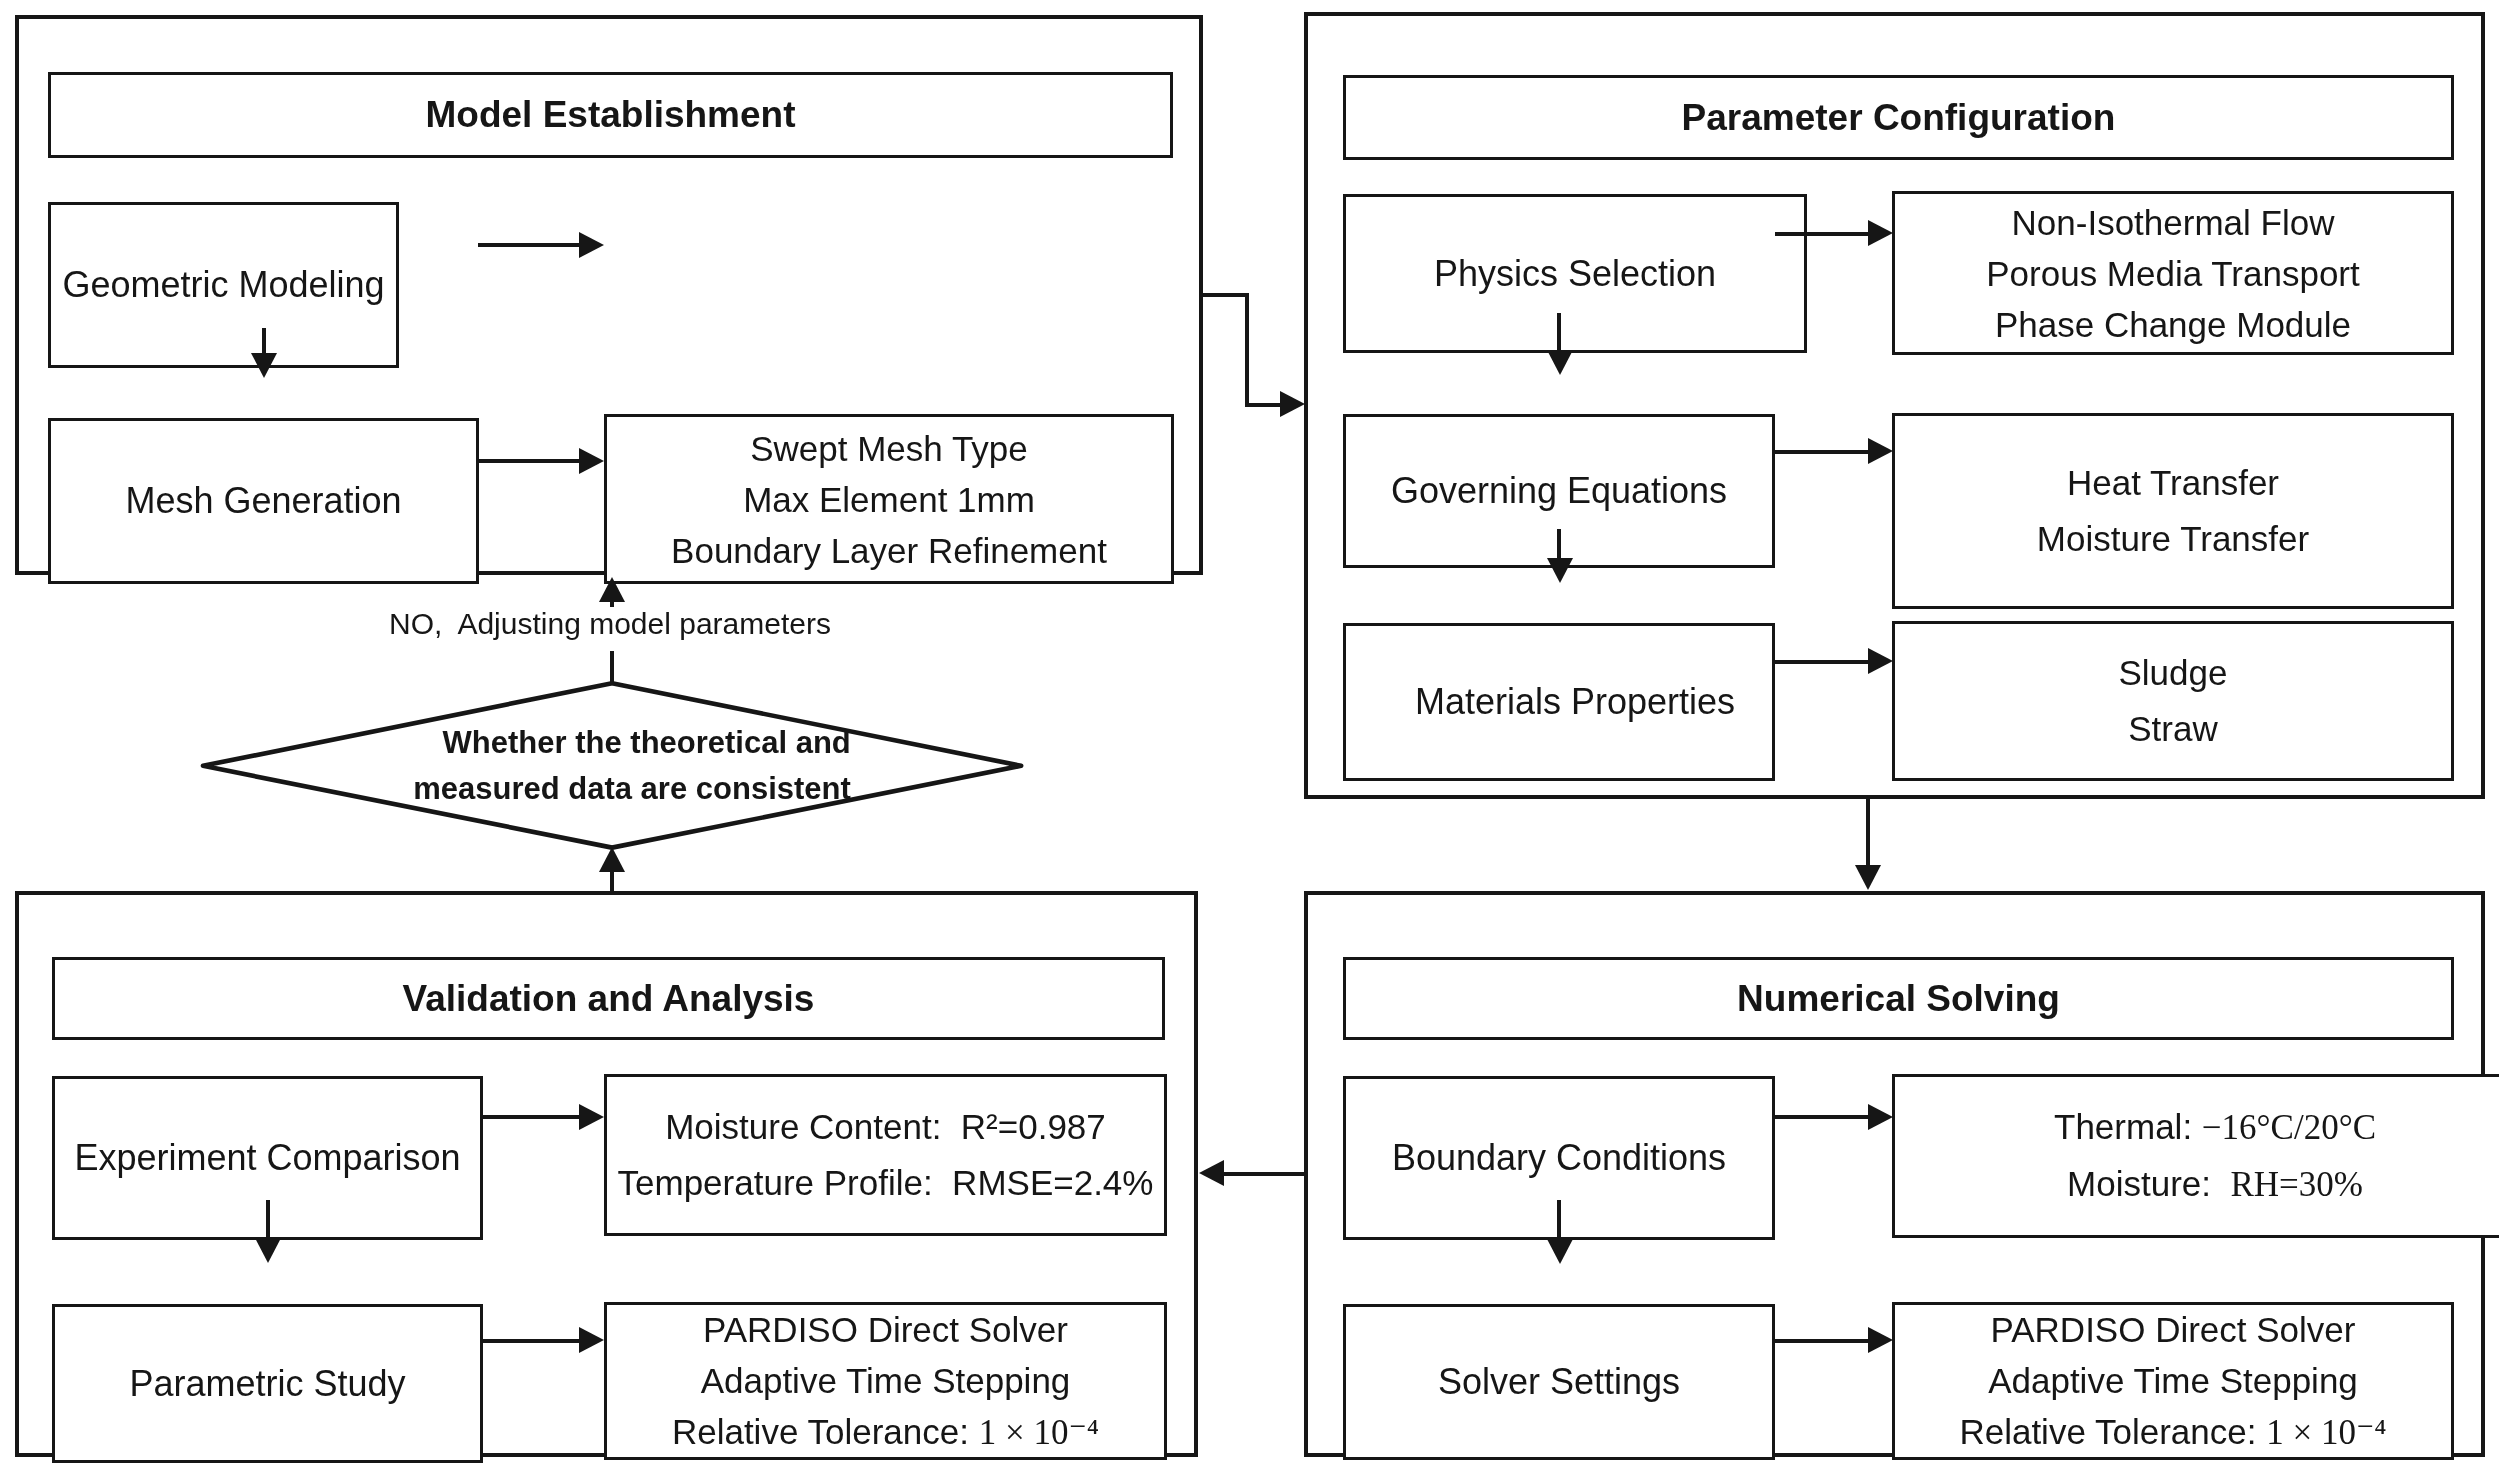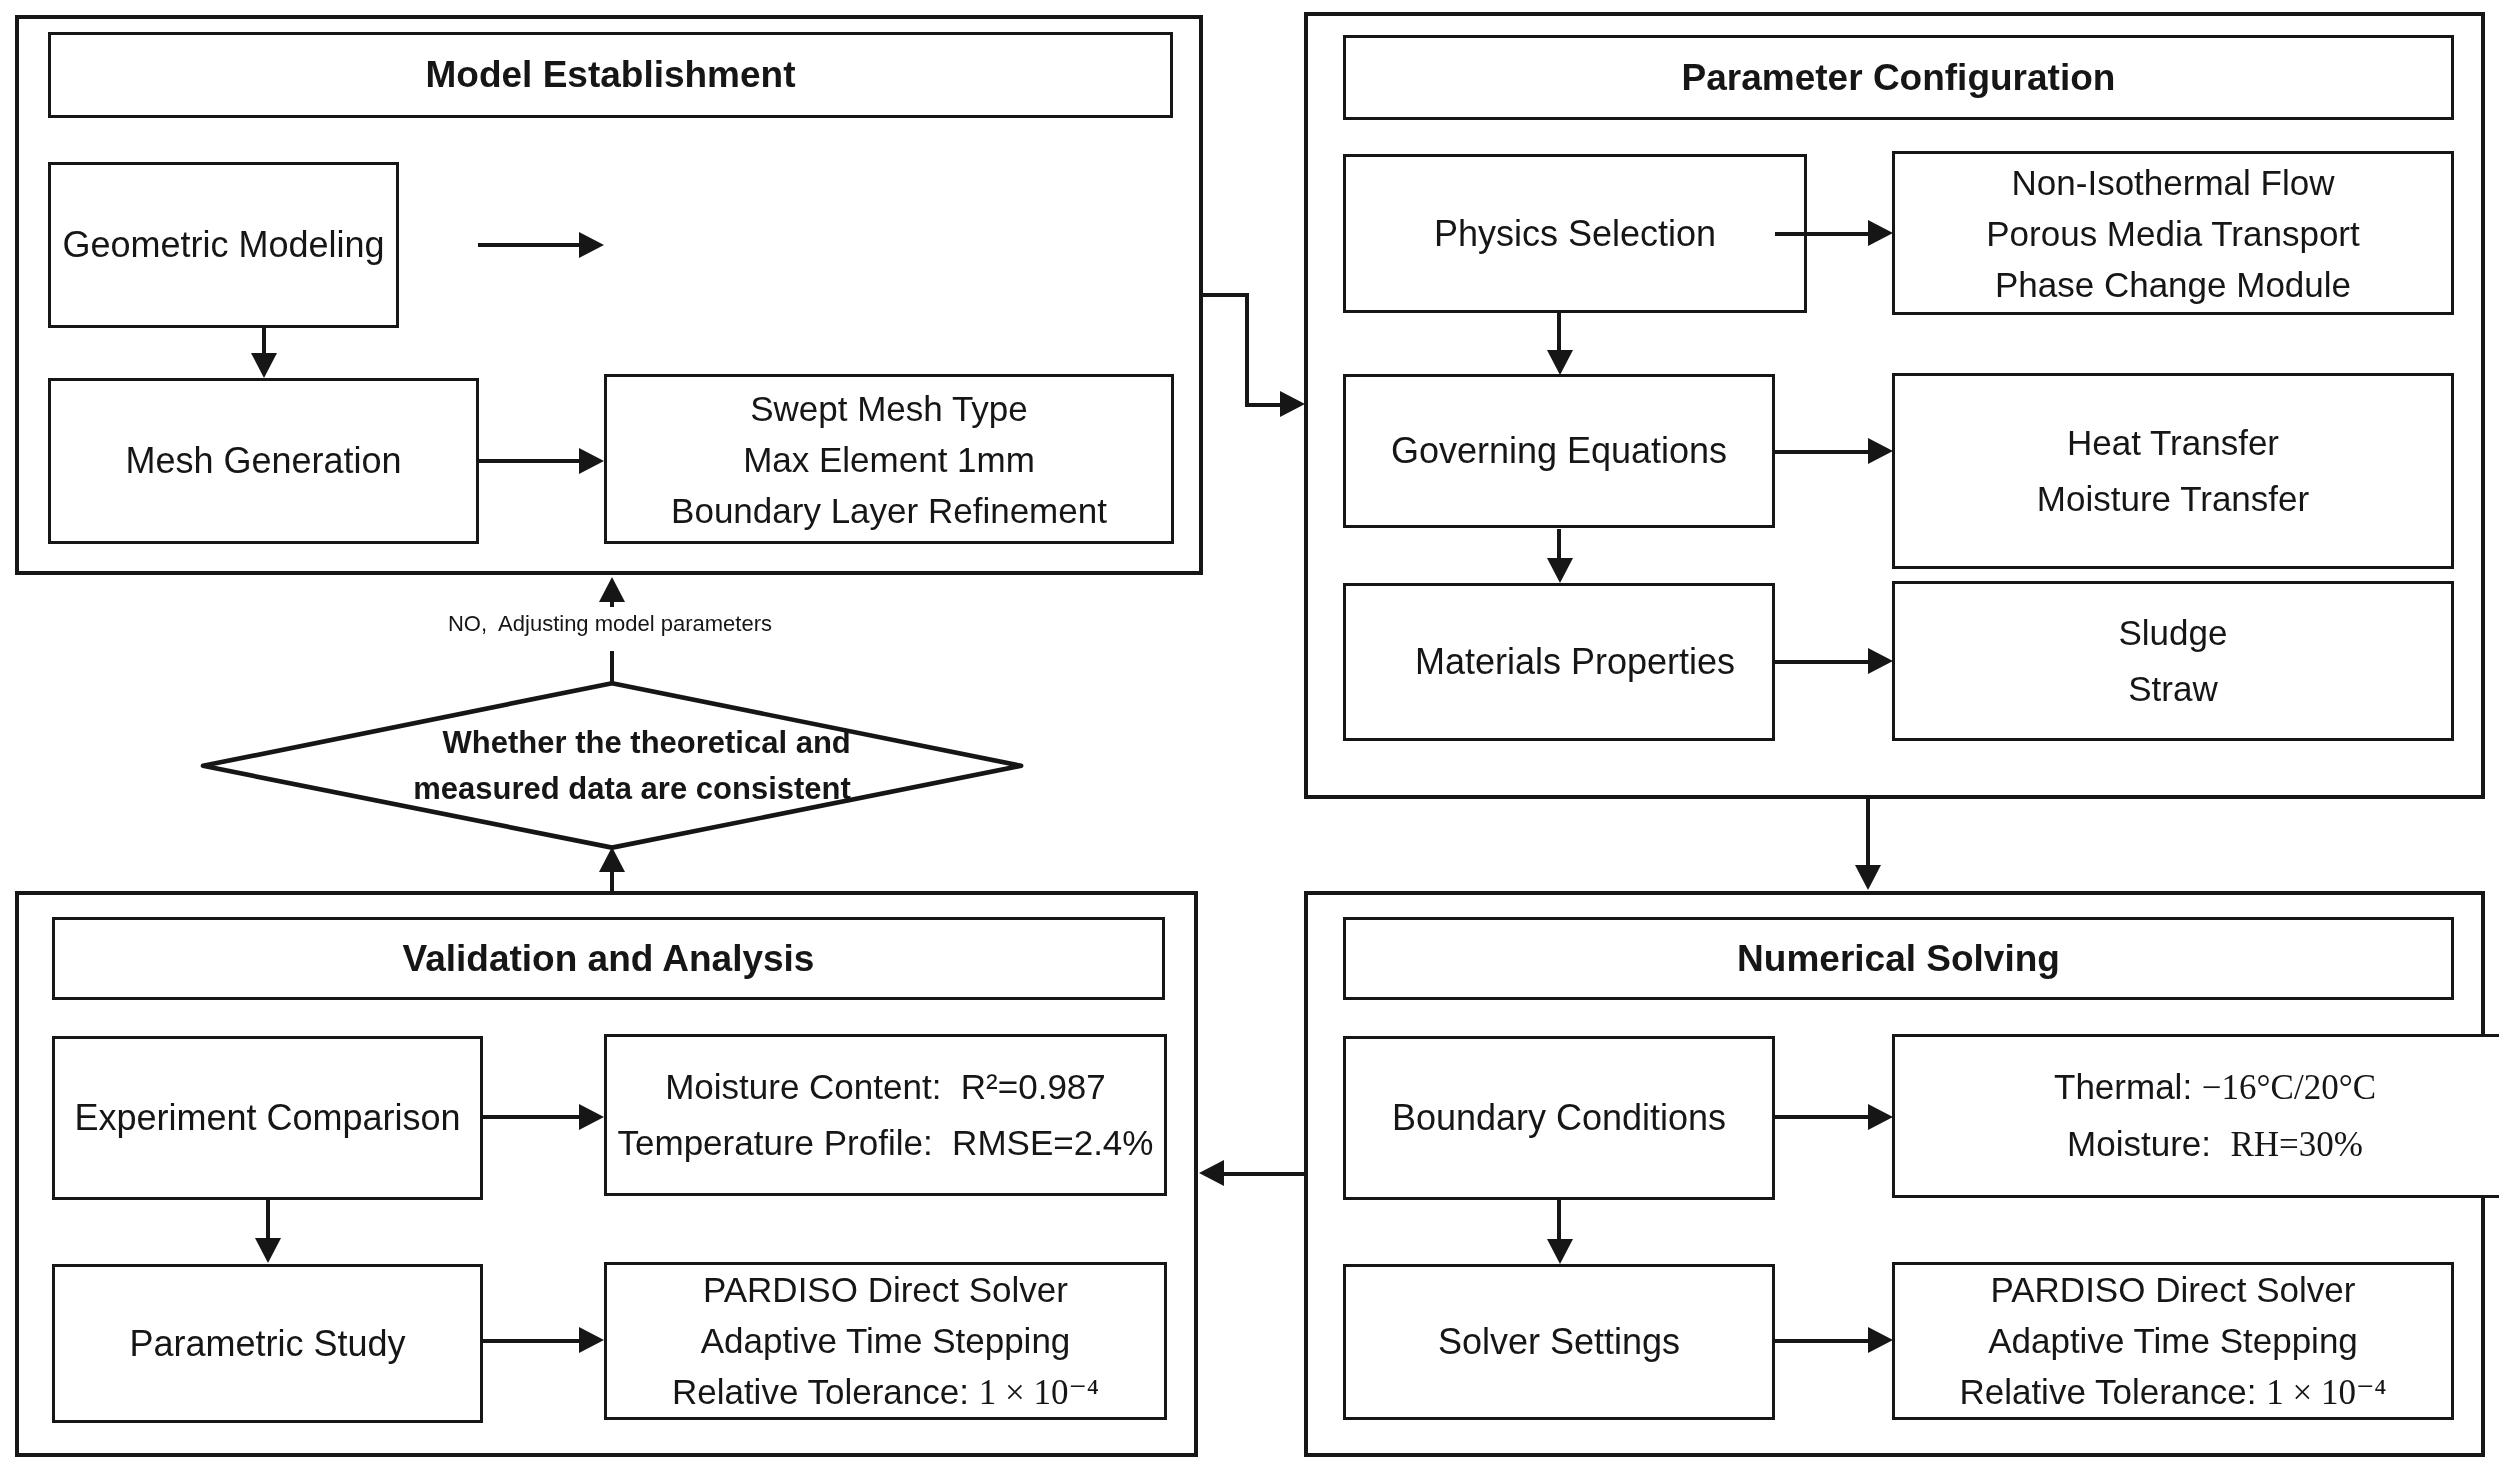--- a/index.html
+++ b/index.html
@@ -3,42 +3,42 @@
 <meta charset="utf-8">
 <style>
   html,body{margin:0;padding:0;background:#ffffff;}
   .canvas{
     position:relative;width:2500px;height:1483px;background:#ffffff;
     font-family:"Liberation Sans","DejaVu Sans",sans-serif;color:#161616;
     overflow:hidden;
   }
   .outer{position:absolute;border:4.6px solid #161616;background:#ffffff;box-sizing:border-box;}
   .box{position:absolute;border:3.9px solid #161616;background:#ffffff;box-sizing:border-box;
-       display:flex;align-items:center;justify-content:center;text-align:center;}
+       display:flex;align-items:center;justify-content:center;text-align:center;margin-top:40px;}
   .title-box{font-weight:bold;font-size:37px;}
   .label-box{font-size:36px;}
   .detail-box{font-size:35px;}
   .lines{display:flex;flex-direction:column;align-items:center;justify-content:center;}
   .lines .ln{display:block;line-height:51px;white-space:pre-wrap;}
   .lines .ln2{display:block;line-height:56px;white-space:pre-wrap;}
   .serif{font-family:"Liberation Serif","DejaVu Serif",serif;}
   .hline,.vline{position:absolute;background:#161616;}
   .ah{position:absolute;width:0;height:0;}
   .ah-r{border-top:13px solid transparent;border-bottom:13px solid transparent;border-left:25px solid #161616;}
   .ah-l{border-top:13px solid transparent;border-bottom:13px solid transparent;border-right:25px solid #161616;}
   .ah-u{border-left:13px solid transparent;border-right:13px solid transparent;border-bottom:25px solid #161616;}
   .ah-d{border-left:13px solid transparent;border-right:13px solid transparent;border-top:25px solid #161616;}
   .diamond-svg{position:absolute;left:0;top:0;pointer-events:none;}
   .diamond-text{
     position:absolute;left:632px;top:766px;transform:translate(-50%,-50%);
     font-weight:bold;font-size:31px;line-height:46px;text-align:right;white-space:nowrap;
   }
   .free-label{
     position:absolute;transform:translate(-50%,-50%);
-    font-size:22px;white-space:pre-wrap;text-align:center;
+    font-size:30px;white-space:pre-wrap;text-align:center;
   }
 </style>
 </head>
 <body>
 
 <div class="canvas">
 
   <div class="outer" style="left:15.4px;top:15.4px;width:1188px;height:560px;"></div>
   <div class="box title-box" style="left:48px;top:32px;width:1125px;height:86px;">
     <span>Model Establishment</span>

